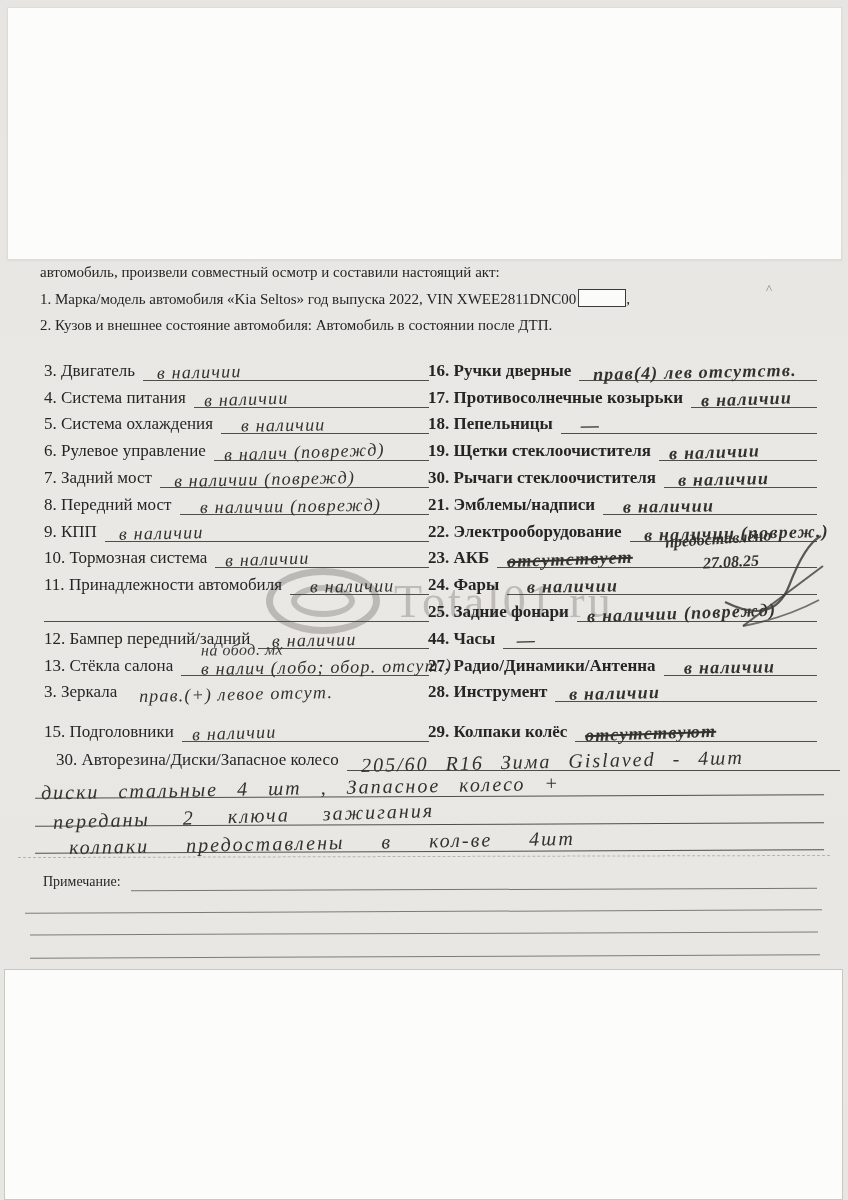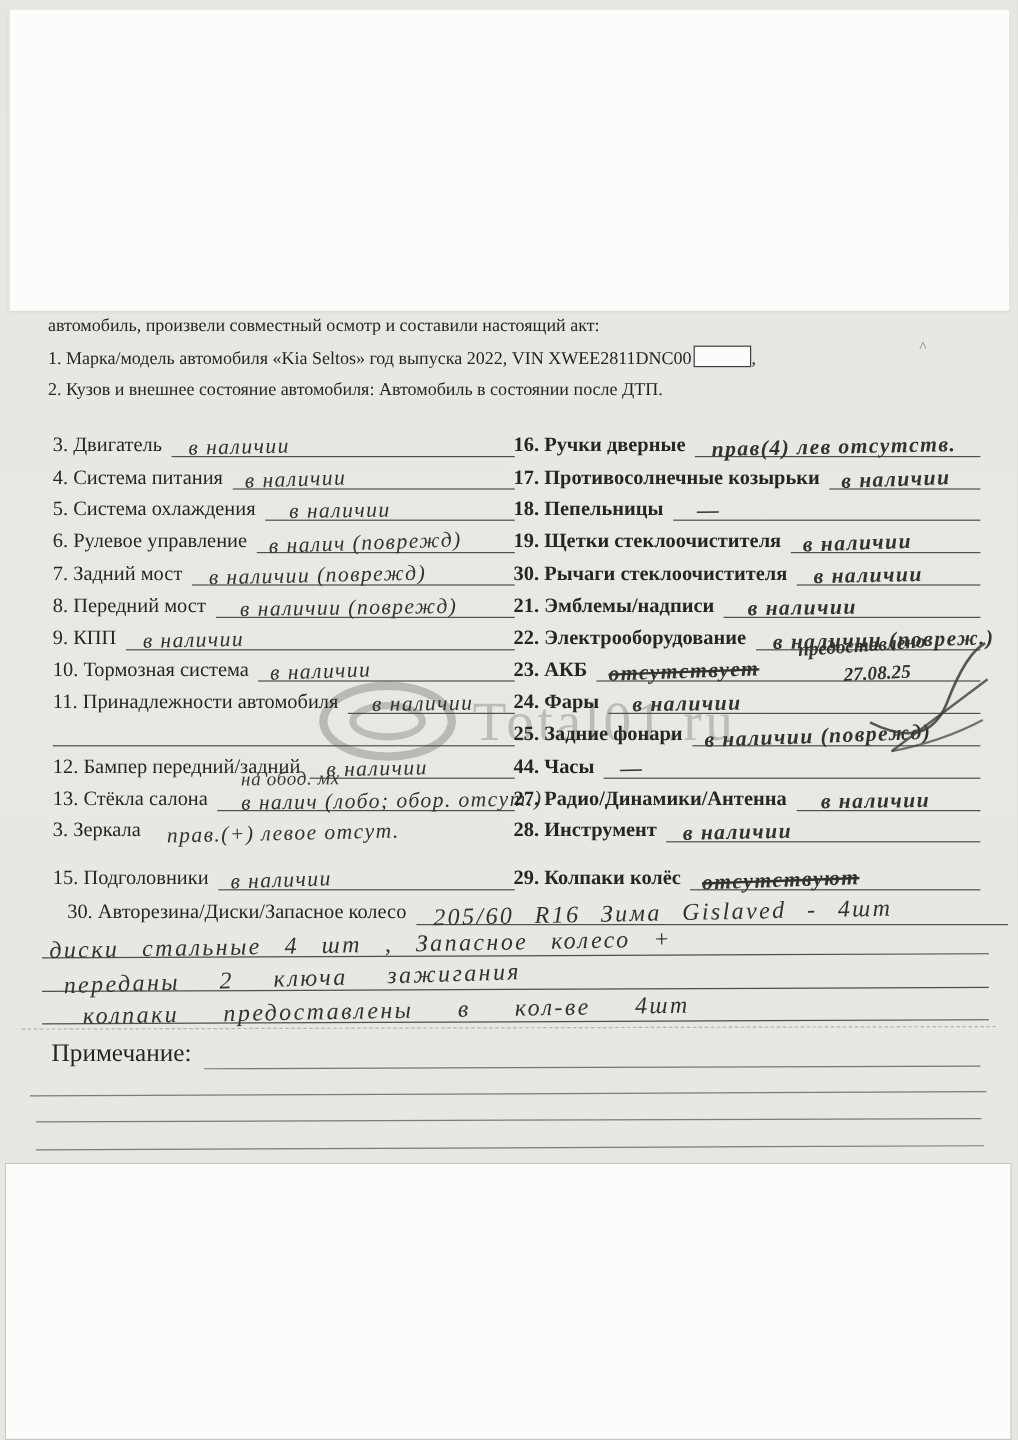--- a/index.html
+++ b/index.html
@@ -39,21 +39,21 @@
   .row30{position:absolute;left:40px;top:750px;width:784px;display:flex;align-items:flex-start;height:26px;margin-left:16px;}
   .row30 .hwbig{font-size:20px;letter-spacing:2px;word-spacing:10px;}
   .extras{position:absolute;left:35px;top:769px;width:789px;}
   .xrow{position:relative;height:26.5px;border-bottom:1.6px solid #504e4b;transform:rotate(-0.25deg);}
   .xrow .hw{position:absolute;bottom:-3px;font-size:20px;letter-spacing:2px;}
   .xrow.x1 .hw{left:6px;word-spacing:12px;transform:rotate(-0.8deg);}
   .xrow.x2 .hw{left:18px;word-spacing:26px;transform:rotate(-1.5deg);}
   .xrow.x3 .hw{left:34px;word-spacing:30px;transform:rotate(-0.8deg);}
   .dashrule{position:absolute;left:18px;top:856px;width:812px;border-top:1.2px dashed #b7b4b0;transform:rotate(-0.15deg);}
   
-  .note{position:absolute;left:43px;top:872px;width:774px;display:flex;align-items:flex-end;height:18px;font-size:21px;}
+  .note{position:absolute;left:43px;top:872px;width:774px;display:flex;align-items:flex-end;height:18px;font-size:14px;}
   .note .nline{flex:1;border-bottom:1.6px solid #787673;margin-left:10px;height:14px;transform:rotate(-0.2deg);}
   .nrule{position:absolute;border-bottom:1.7px solid #7d7b78;height:0;}
   .nr1{left:25px;top:911px;width:797px;transform:rotate(-0.25deg);}
   .nr2{left:30px;top:933px;width:788px;transform:rotate(-0.2deg);}
   .nr3{left:30px;top:956px;width:790px;transform:rotate(-0.25deg);}
 </style>
 </head>
 <body>
 
 <div class="page">

